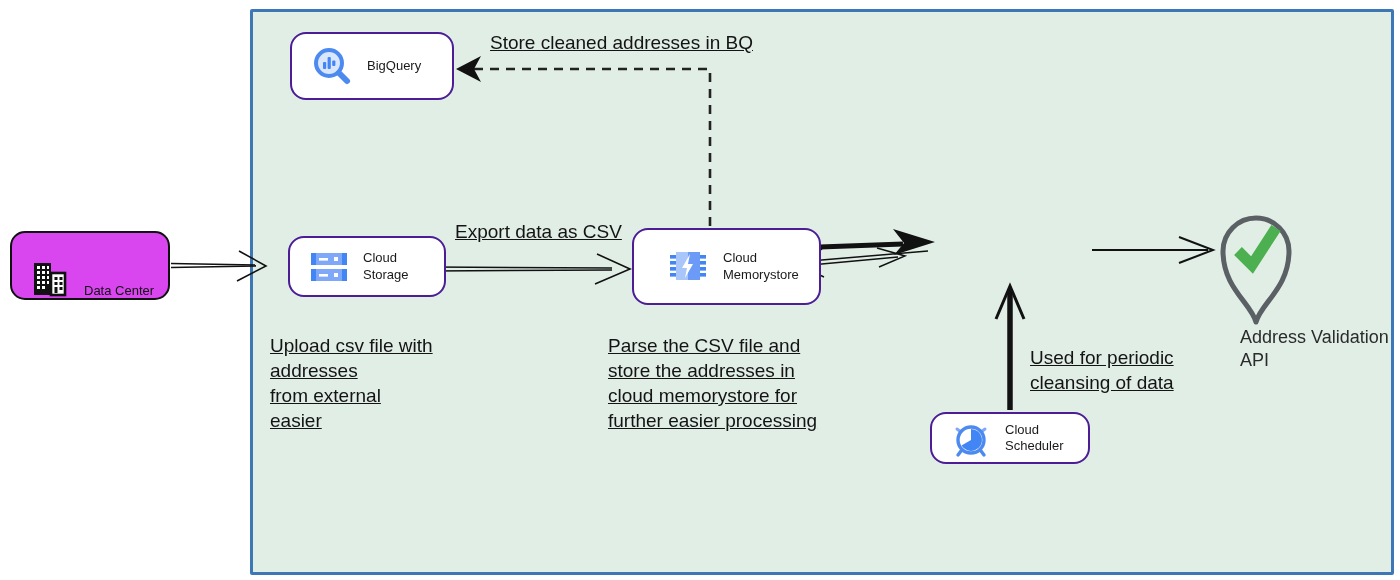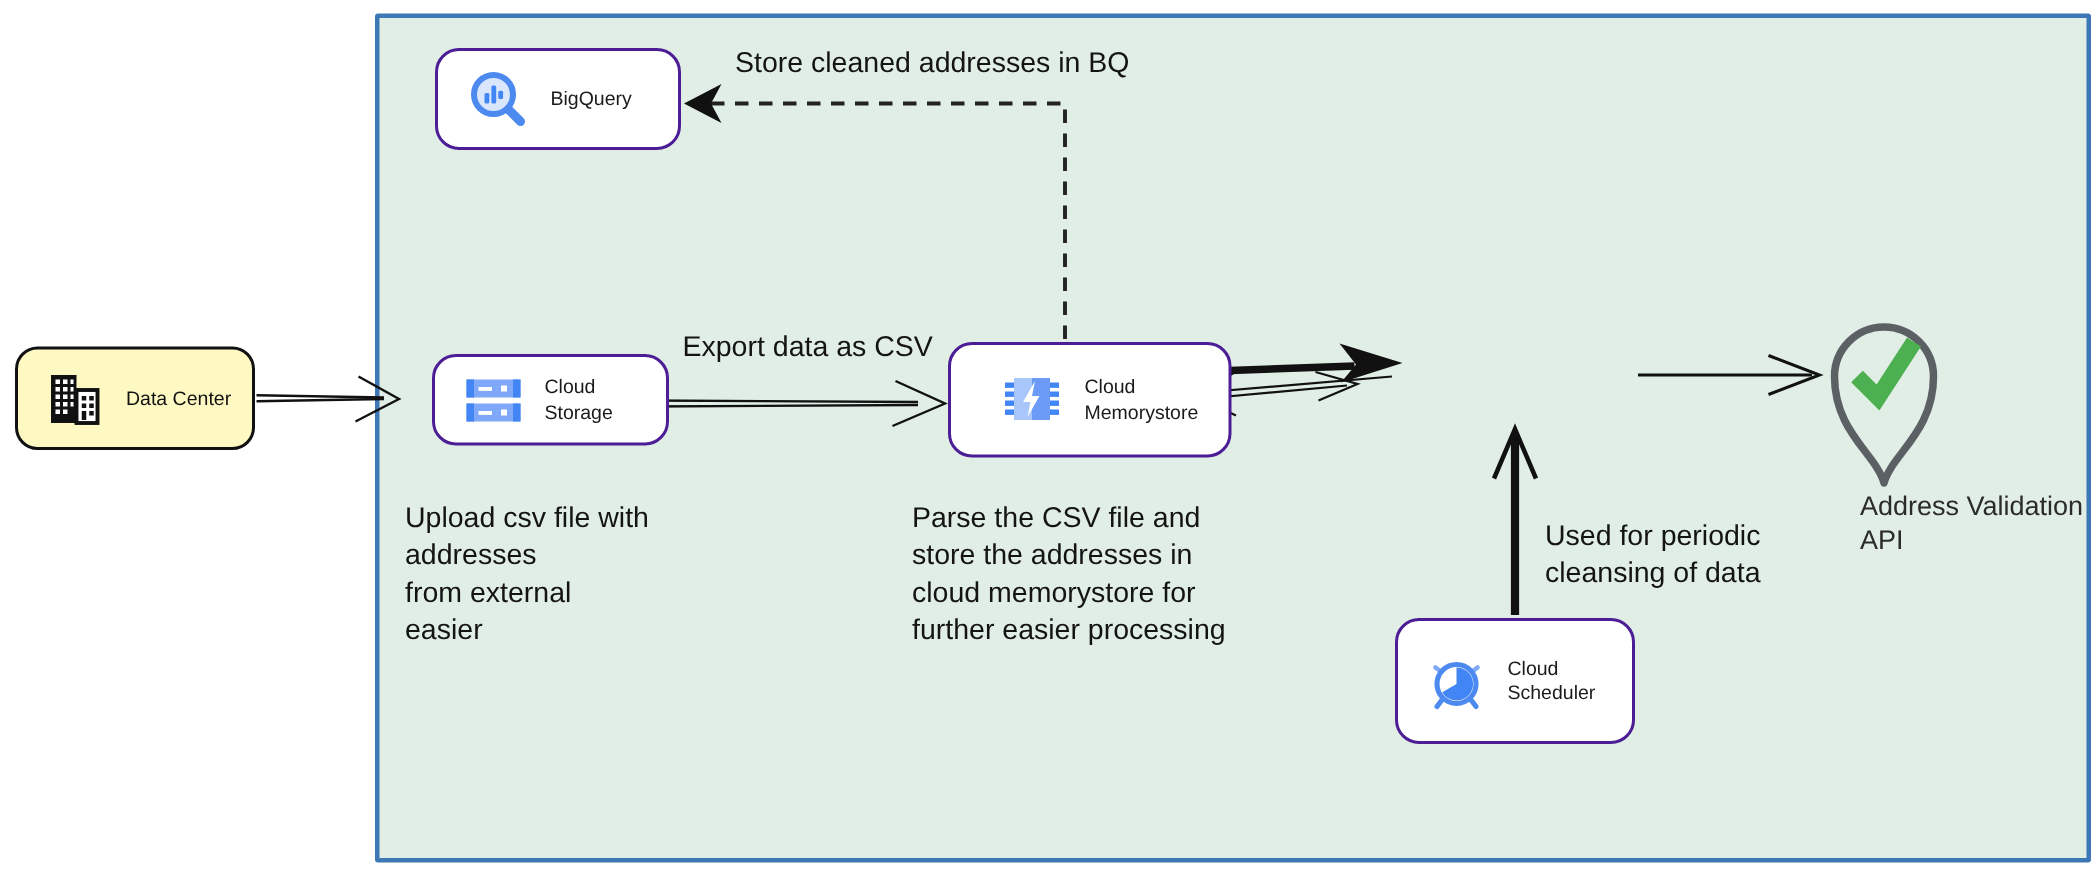--- a/index.html
+++ b/index.html
@@ -11,28 +11,29 @@
     position:absolute;left:250px;top:9px;width:1138px;height:560px;
     background:#e1eee6;border:3px solid #3d77b5;border-radius:2px;
   }
   .node{
     position:absolute;display:flex;align-items:center;gap:13px;
     background:#ffffff;border:2px solid #4c1d95;border-radius:16px;
     padding-left:18px;box-sizing:border-box;
   }
   .node .label{font-size:13px;color:#1a1a1a;line-height:1.25;}
   .node-gray{
-    position:absolute;display:flex;align-items:center;gap:14px;
-    background:#fef9c3;border:2px solid #111111;border-radius:15px;
+    position:absolute;display:flex;align-items:flex-end;gap:14px;
+    background:#d946ef;border:2px solid #111111;border-radius:15px;
     padding-left:16px;box-sizing:border-box;
   }
   .node-gray .label{font-size:13px;color:#111111;}
   .annotation{
     position:absolute;font-size:19px;color:#141414;line-height:25px;
     white-space:pre-line;
+    text-decoration:underline;
   }
   .pin-caption{
     position:absolute;left:1240px;top:326px;width:150px;
     font-size:18px;color:#2b2b2b;line-height:23px;
   }
   svg.overlay{position:absolute;left:0;top:0;pointer-events:none;}
   .icon{flex:0 0 auto;display:block;}
 </style>
 </head>
 <body>
@@ -166,21 +167,21 @@
           <rect x="34" y="26" width="6" height="3.6"></rect>
       </g>
       <rect x="10" y="5" width="12" height="28" fill="#a9c6fb"></rect>
       <rect x="22" y="5" width="12" height="28" fill="#6c9bf7"></rect>
       <polygon points="24,7 16,21 21,21 19,31 27,17 22,17" fill="#ffffff"></polygon>
     </svg>
     <span class="label" style="width:90px">Cloud Memorystore</span>
   </div>
 
 
-  <div class="node" style="left:930px;top:412px;width:160px;height:84px;">
+  <div class="node" style="left:930px;top:412px;width:160px;height:52px;">
     <svg class="icon" width="42" height="42" viewBox="0 0 42 42">
       <line x1="7" y1="12" x2="11" y2="15" stroke="#7fa9f8" stroke-width="3" stroke-linecap="round"></line>
       <line x1="35" y1="12" x2="31" y2="15" stroke="#7fa9f8" stroke-width="3" stroke-linecap="round"></line>
       <circle cx="21" cy="23" r="13" fill="#ffffff" stroke="#4d8af0" stroke-width="3.4"></circle>
       <path d="M21,23 L21,12 A11,11 0 1 1 11.5,28.5 Z" fill="#4285f4"></path>
       <line x1="11" y1="34" x2="8" y2="38" stroke="#4d8af0" stroke-width="3.4" stroke-linecap="round"></line>
       <line x1="31" y1="34" x2="34" y2="38" stroke="#4d8af0" stroke-width="3.4" stroke-linecap="round"></line>
     </svg>
     <span class="label">Cloud Scheduler</span>
   </div>

